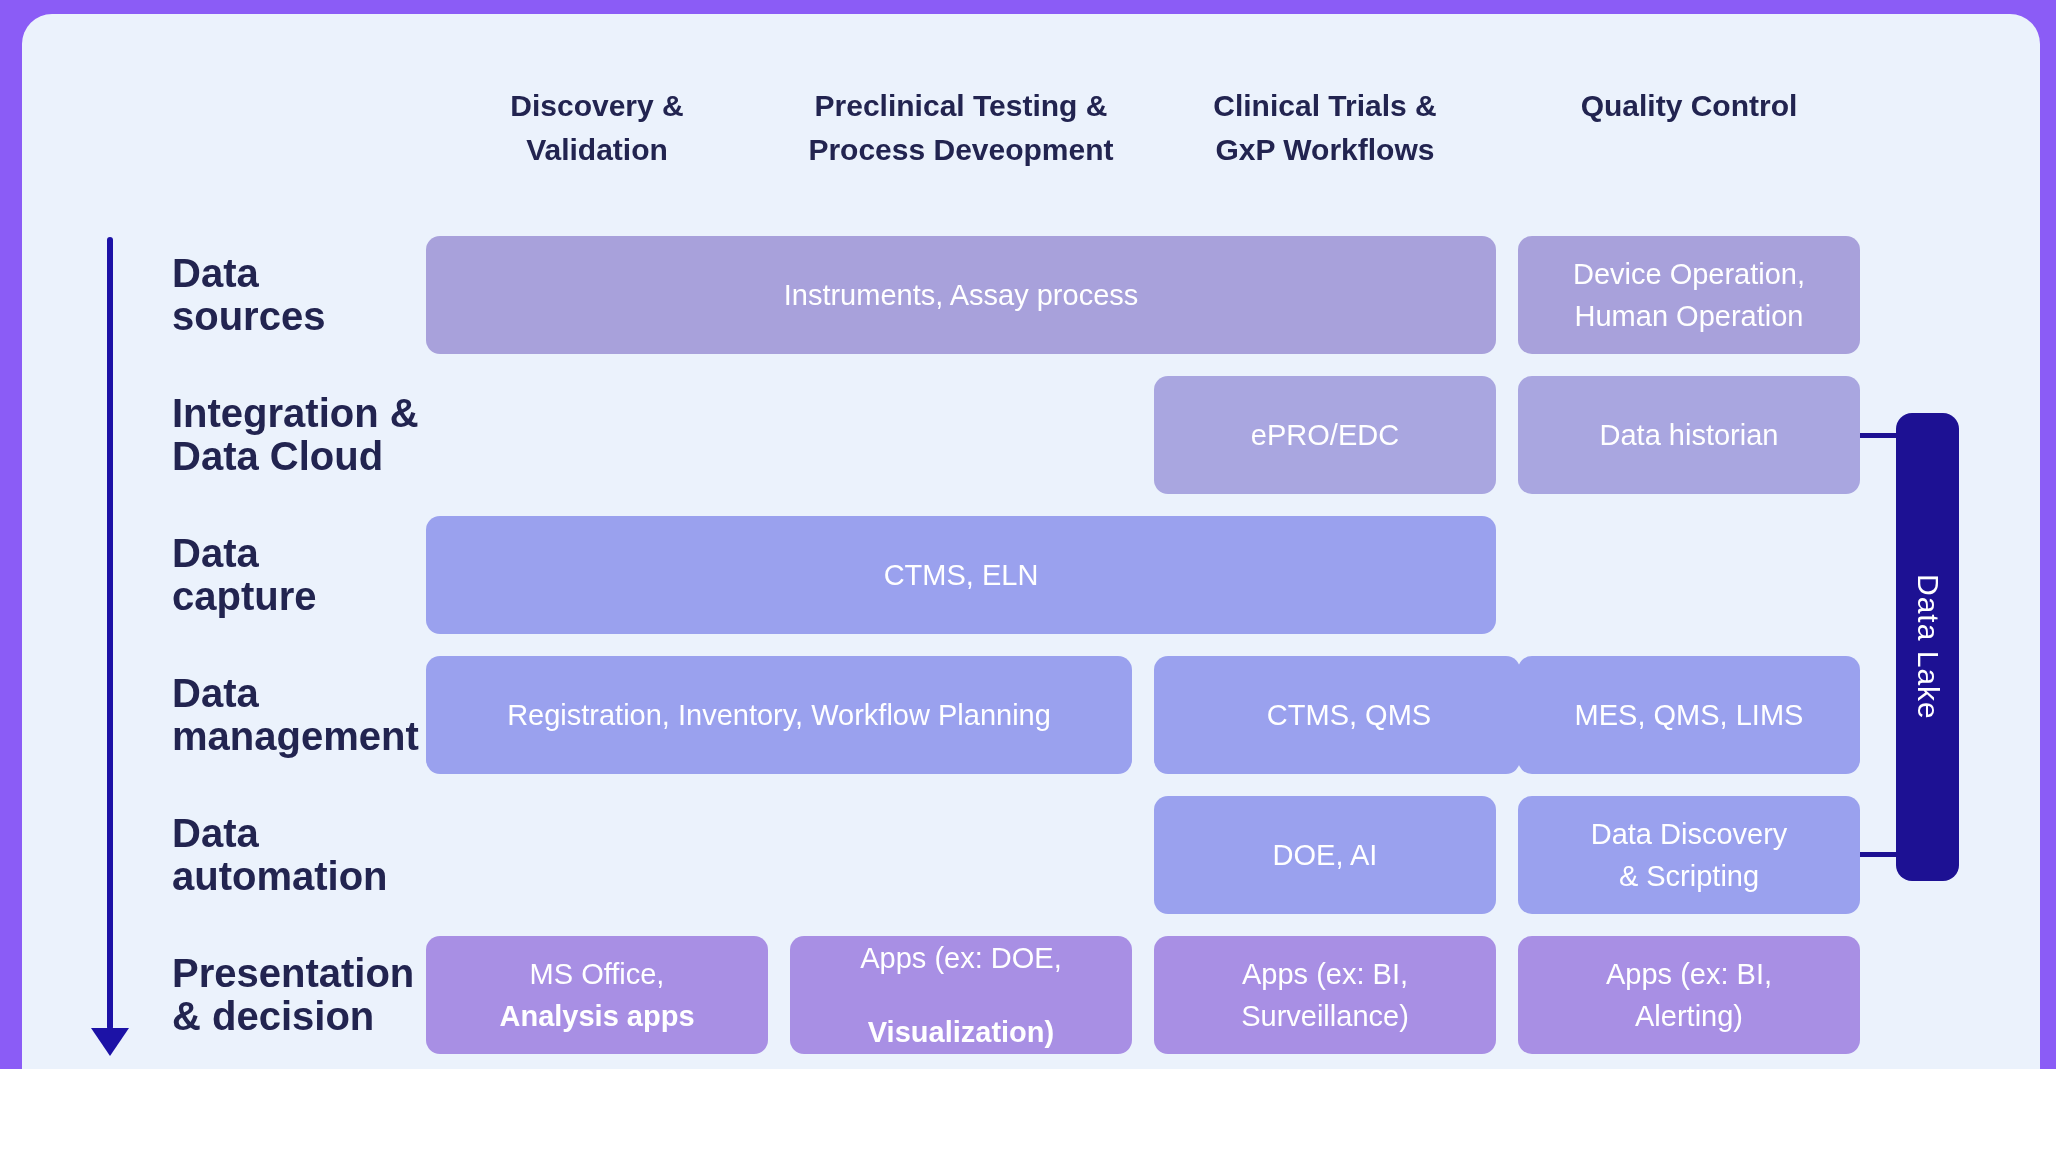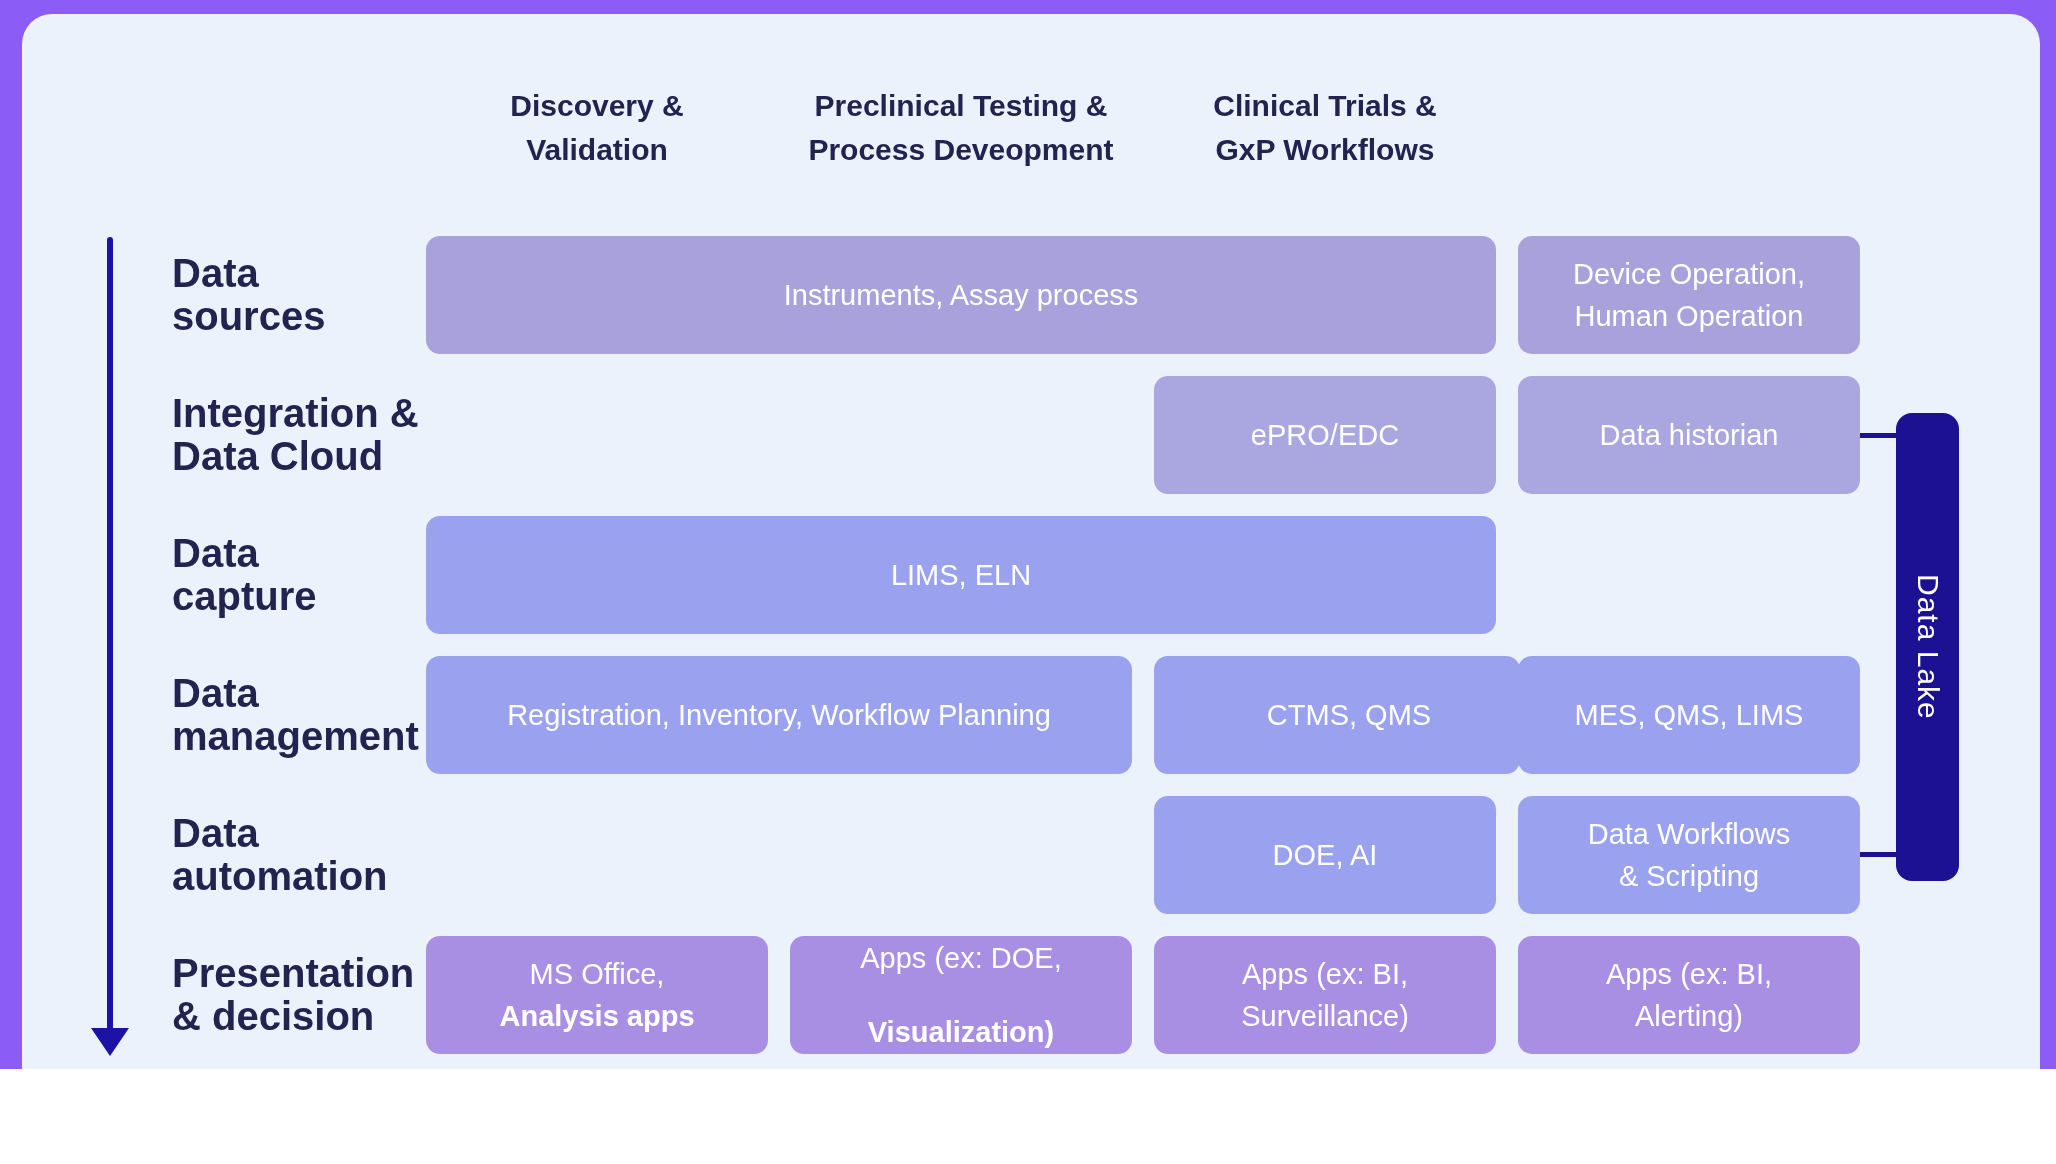--- a/index.html
+++ b/index.html
@@ -69,20 +69,21 @@
   </div>
   <div class="col-header" style="left:761px;">
     <span>Preclinical Testing &amp;</span>
     <span>Process Deveopment</span>
   </div>
   <div class="col-header" style="left:1125px;">
     <span>Clinical Trials &amp;</span>
     <span>GxP Workflows</span>
   </div>
   <div class="col-header" style="left:1489px;">
+    <span>Quality Control</span>
   </div>
 
   <div class="flow-line"></div>
   <div class="flow-head"></div>
 
   <div class="row-label" style="top:236px;">
     <span>Data</span>
     <span>sources</span>
   </div>
   <div class="row-label" style="top:376px;">
@@ -115,38 +116,38 @@
   </div>
 
   <div class="box shade-b" style="left:1154px;top:376px;width:342px;">
     <span>ePRO/EDC</span>
   </div>
   <div class="box shade-b" style="left:1518px;top:376px;width:342px;">
     <span>Data historian</span>
   </div>
 
   <div class="box shade-c" style="left:426px;top:516px;width:1070px;">
-    <span>LIMS, ELN</span>
+    <span>CTMS, ELN</span>
   </div>
 
   <div class="box shade-c" style="left:426px;top:656px;width:706px;">
     <span>Registration, Inventory, Workflow Planning</span>
   </div>
   <div class="box shade-c" style="left:1154px;top:656px;width:342px;padding-left:24px;">
     <span>CTMS, QMS</span>
   </div>
   <div class="box shade-c" style="left:1518px;top:656px;width:342px;">
     <span>MES, QMS, LIMS</span>
   </div>
 
   <div class="box shade-c" style="left:1154px;top:796px;width:342px;">
     <span>DOE, AI</span>
   </div>
   <div class="box shade-c" style="left:1518px;top:796px;width:342px;">
-    <span>Data Workflows</span>
+    <span>Data Discovery</span>
     <span>&amp; Scripting</span>
   </div>
 
   <div class="box shade-d" style="left:426px;top:936px;width:342px;">
     <span>MS Office,</span>
     <span class="b2">Analysis apps</span>
   </div>
   <div class="box shade-d" style="left:790px;top:936px;width:342px;gap:32px;">
     <span>Apps (ex: DOE,</span>
     <span class="b2">Visualization)</span>

